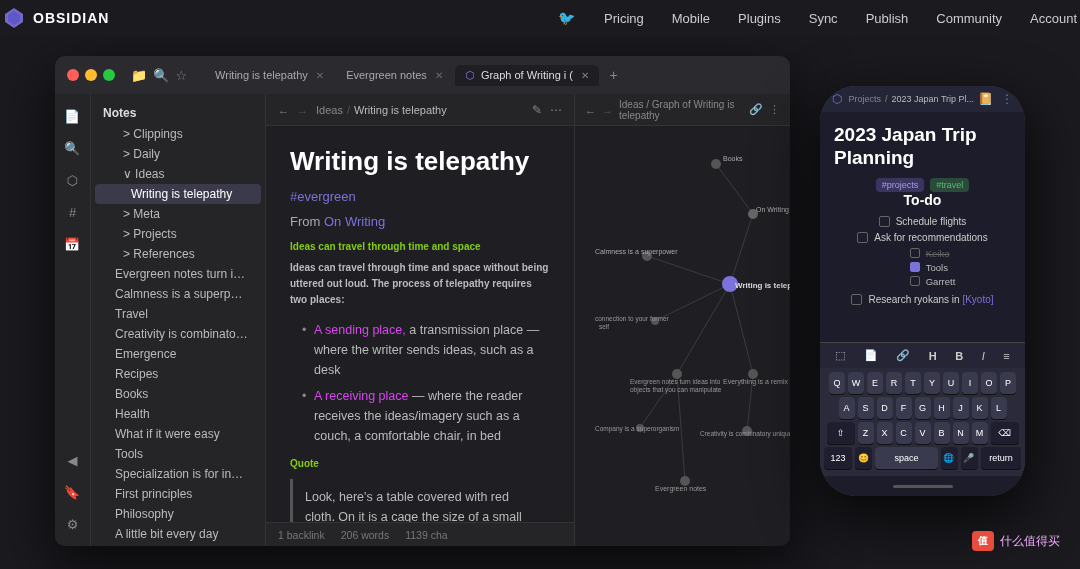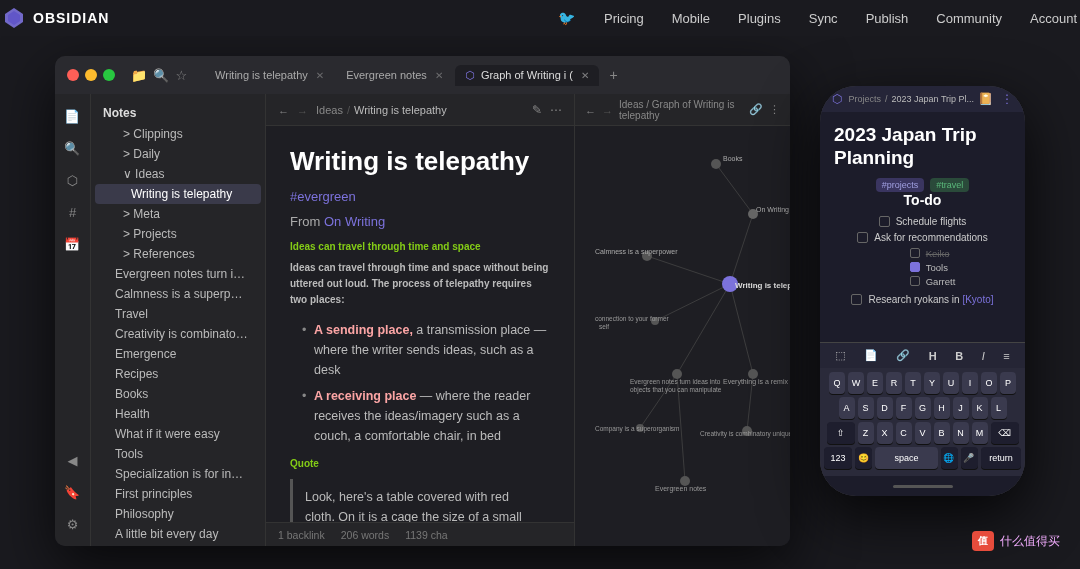--- a/index.html
+++ b/index.html
@@ -268,21 +268,21 @@
     .doc-list { list-style: none; padding-left: 12px; margin-bottom: 12px; }
     .doc-list li {
       font-size: 12.5px;
       line-height: 1.6;
       color: #bbb;
       margin-bottom: 6px;
       padding-left: 12px;
       position: relative;
     }
     .doc-list li::before { content: '•'; position: absolute; left: 0; color: #888; }
-    .doc-bold { font-weight: 700; color: #fca5a5; }
+    .doc-bold { font-weight: 400; color: #d946ef; }
     .doc-quote {
       border-left: 3px solid #555;
       padding: 8px 12px;
       margin: 10px 0;
       color: #bbb;
       font-size: 12.5px;
       line-height: 1.6;
     }
     .editor-status {
       height: 24px;

